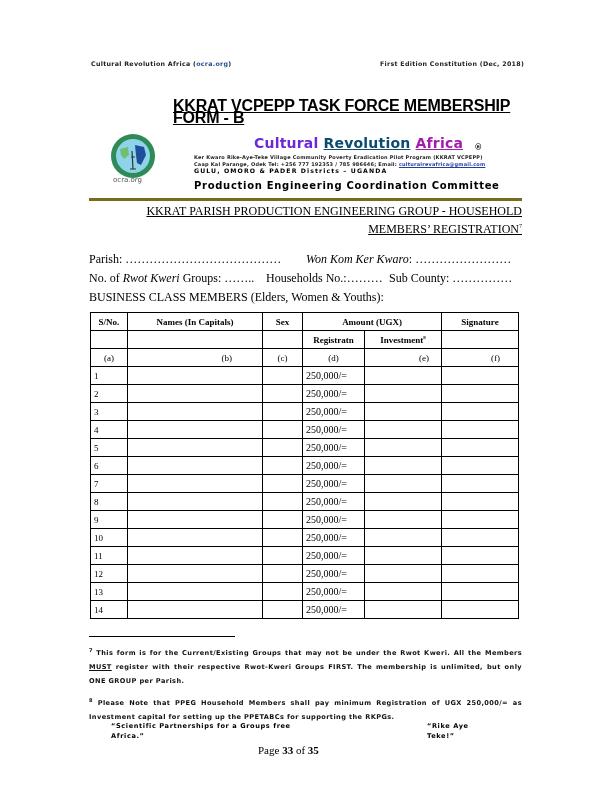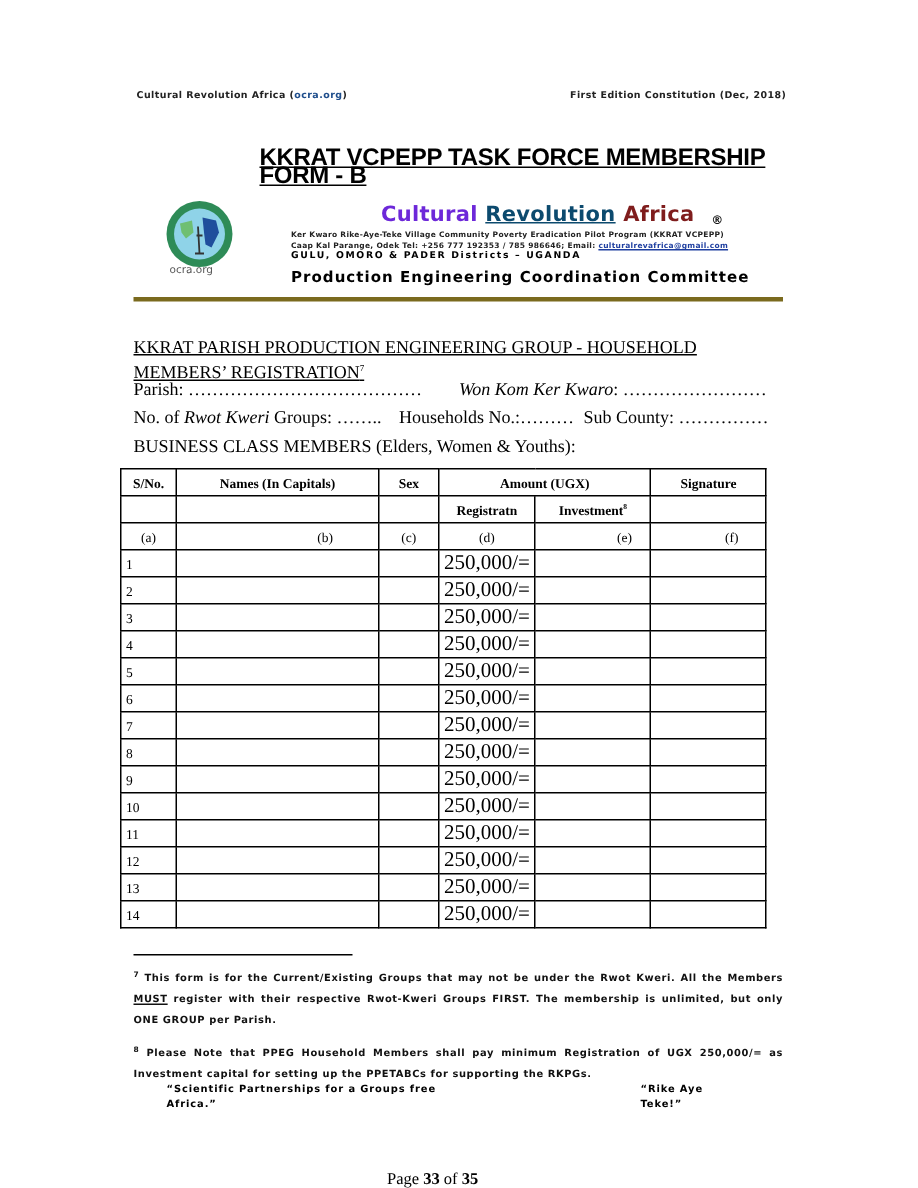--- a/index.html
+++ b/index.html
@@ -6,40 +6,40 @@
   body { width:612px; height:792px; position:relative; overflow:hidden; font-family:"Liberation Serif", serif; color:#000; }
   .abs { position:absolute; }
   .hdr { font-family:"DejaVu Sans", sans-serif; font-size:6.3px; font-weight:bold; letter-spacing:0.3px; color:#222; }
   .hdr .link { color:#1f4e8c; }
   .formtitle { left:173px; top:100px; font-family:"Liberation Sans", sans-serif; font-weight:bold; font-size:16px; line-height:12px; text-decoration:underline; letter-spacing:-0.2px; }
   .logo { left:110px; top:133px; width:46px; height:46px; }
   .logo-text { left:113px; top:176px; font-family:"DejaVu Sans", sans-serif; font-size:7px; color:#555; }
   .org { left:254px; top:135px; font-family:"DejaVu Sans", sans-serif; font-weight:bold; font-size:14px; letter-spacing:0.2px; }
   .org .w1 { color:#6d28d9; }
   .org .w2 { color:#0c4a6e;text-decoration:underline; }
-  .org .w3 { color:#7f1d1d; }
+  .org .w3 { color:#a21caf;text-decoration:underline; }
   .org .reg { font-size:8px; color:#111; margin-left:6px; position:relative; top:2px; }
   .small { font-family:"DejaVu Sans", sans-serif; font-size:5px; font-weight:bold; color:#222; letter-spacing:0.2px; white-space:nowrap; }
   .small .email { color:#1f3fa0; text-decoration:underline; }
   .districts { left:194px; top:167px; font-family:"DejaVu Sans", sans-serif; font-size:6.2px; font-weight:bold; letter-spacing:1.1px; }
   .pecc { left:194px; top:180px; font-family:"DejaVu Sans", sans-serif; font-size:10px; font-weight:bold; letter-spacing:0.7px; }
   .rule { left:89px; top:198px; width:433px; height:3px; background:#7a6a1e; }
-  .maintitle { left:89px; top:204px; width:433px; text-align:left; font-size:12px; line-height:15px; text-decoration:underline;margin-top:20px; }
+  .maintitle { left:89px; top:204px; width:433px; text-align:right; font-size:12px; line-height:15px; text-decoration:underline; }
   .field { font-size:12px; white-space:nowrap; }
-  table.grid { position:absolute; left:80px; top:312px; border-collapse:collapse; font-size:9px; }
+  table.grid { position:absolute; left:90px; top:312px; border-collapse:collapse; font-size:9px; }
   table.grid td { border:1px solid #000; padding:0 3px; height:17px; vertical-align:middle; }
   table.grid .hd td { font-weight:bold; text-align:center; }
   .c1{width:30px}.c2{width:128px}.c3{width:33px}.c4{width:55px}.c5{width:70px}.c6{width:70px}
   .letters td { text-align:center; }
-  .amt { font-size:14px; }
+  .amt { font-size:10px; }
   .fnline { left:89px; top:636px; width:146px; height:1px; background:#000; }
   .fn { font-family:"DejaVu Sans", sans-serif; font-size:6.6px; font-weight:bold; letter-spacing:0.4px; line-height:14px; color:#111; }
   .fn sup { font-size:5px; }
   .footer-q { font-family:"DejaVu Sans", sans-serif; font-size:6.6px; font-weight:bold; letter-spacing:0.6px; line-height:10px; }
-  .pageno { left:258px; top:780px; font-size:11px; }
+  .pageno { left:258px; top:744px; font-size:11px; }
 </style>
 </head>
 <body>
 
 <div class="abs hdr" style="left:91px; top:60px;">
   <span>Cultural Revolution Africa (</span><span class="link">ocra.org</span><span>)</span>
 </div>
 <div class="abs hdr" style="left:380px; top:60px;">First Edition Constitution (Dec, 2018)</div>
 
 <div class="abs formtitle">

